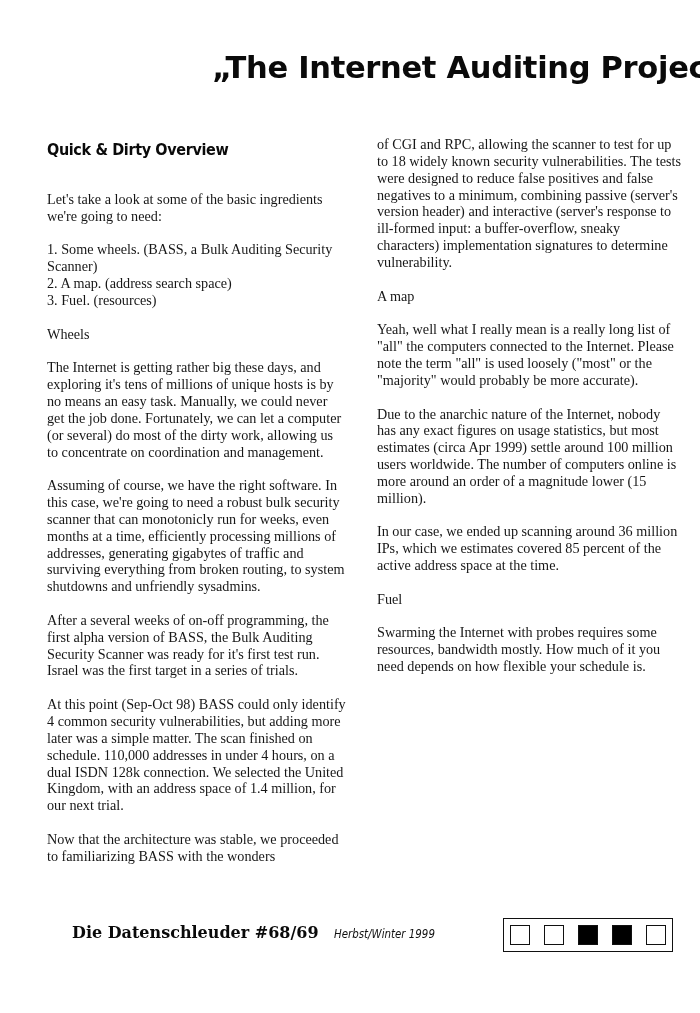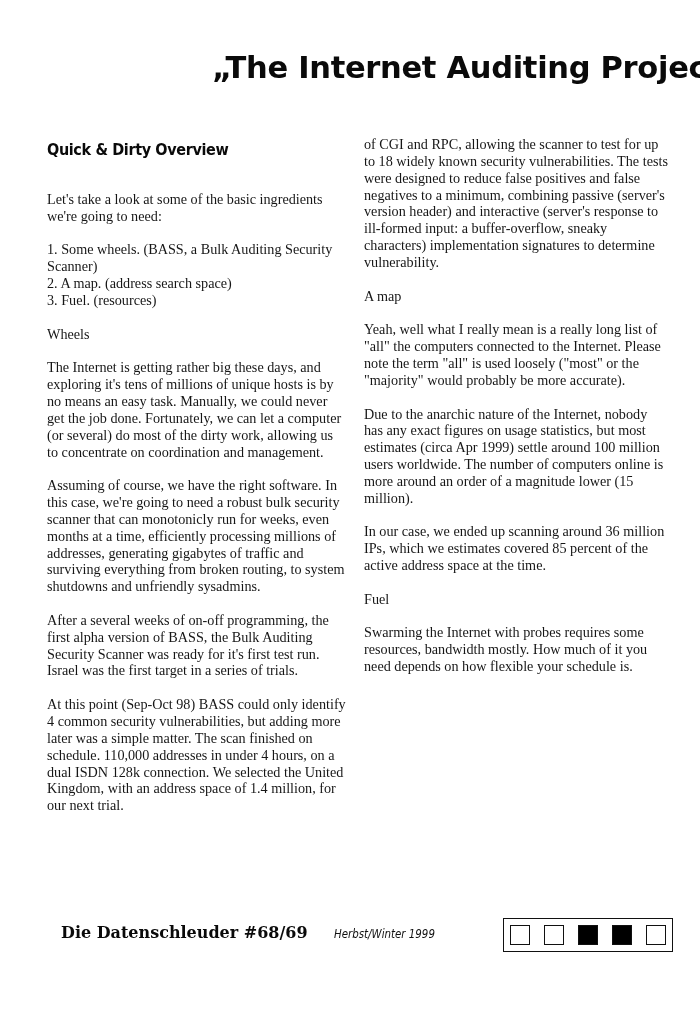--- a/index.html
+++ b/index.html
@@ -5,29 +5,29 @@
   html, body { margin: 0; padding: 0; background: #ffffff; }
   body { width: 700px; height: 1013px; position: relative; overflow: hidden; color: #111; }
   .title {
     position: absolute; left: 212px; top: 50px; width: 470px;
     font-family: "DejaVu Sans", sans-serif; font-weight: bold; font-size: 30.5px;
     letter-spacing: -0.3px; white-space: nowrap; color: #0a0a0a;
   }
   .col { position: absolute; top: 136px; width: 300px;
     font-family: "Liberation Serif", serif; font-size: 14.2px; line-height: 16.85px; color: #161616; }
   .col-left { left: 47px; }
-  .col-right { left: 364px; width: 305px; }
+  .col-right { left: 377px; width: 305px; }
   .col p { margin: 0 0 16.85px 0; }
   .heading {
     font-family: "DejaVu Sans", sans-serif; font-weight: bold; font-size: 16px;
     letter-spacing: -0.4px; margin: 6px 0 32px 0 !important; transform: scaleX(0.9); transform-origin: left;
     color: #0a0a0a; white-space: nowrap;
   }
   .footer-mag {
-    position: absolute; left: 61px; top: 923px;
+    position: absolute; left: 72px; top: 923px;
     font-family: "DejaVu Serif", serif; font-weight: bold; font-size: 16px; white-space: nowrap; color: #0a0a0a;
   }
   .footer-date {
     position: absolute; left: 334px; top: 926px;
     font-family: "DejaVu Sans", sans-serif; font-style: italic; font-size: 12.5px; white-space: nowrap;
     transform: scaleX(0.82); transform-origin: left; color: #111;
   }
   .boxes {
     position: absolute; left: 503px; top: 918px; width: 170px; height: 34px;
     border: 1.5px solid #111; box-sizing: border-box; display: flex; align-items: center;
@@ -45,20 +45,21 @@
   <p class="heading">Quick &amp; Dirty Overview</p>
   <p>Let's take a look at some of the basic ingredients we're going to need:</p>
   <p>
     <span id="ing">1. Some wheels. (BASS, a Bulk Auditing Security Scanner)<br>2. A map. (address search space)<br>3. Fuel. (resources)</span>
   </p>
   <p>Wheels</p>
   <p>The Internet is getting rather big these days, and exploring it's tens of millions of unique hosts is by no means an easy task. Manually, we could never get the job done. Fortunately, we can let a computer (or several) do most of the dirty work, allowing us to concentrate on coordination and management.</p>
   <p>Assuming of course, we have the right software. In this case, we're going to need a robust bulk security scanner that can monotonicly run for weeks, even months at a time, efficiently processing millions of addresses, generating gigabytes of traffic and surviving everything from broken routing, to system shutdowns and unfriendly sysadmins.</p>
   <p>After a several weeks of on-off programming, the first alpha version of BASS, the Bulk Auditing Security Scanner was ready for it's first test run. Israel was the first target in a series of trials.</p>
   <p>At this point (Sep-Oct 98) BASS could only identify 4 common security vulnerabilities, but adding more later was a simple matter. The scan finished on schedule. 110,000 addresses in under 4 hours, on a dual ISDN 128k connection. We selected the United Kingdom, with an address space of 1.4 million, for our next trial.</p>
+  <p>Now that the architecture was stable, we proceeded to familiarizing BASS with the wonders</p>
 </div>
 
 <div class="col col-right">
   <p>of CGI and RPC, allowing the scanner to test for up to 18 widely known security vulnerabilities. The tests were designed to reduce false positives and false negatives to a minimum, combining passive (server's version header) and interactive (server's response to ill-formed input: a buffer-overflow, sneaky characters) implementation signatures to determine vulnerability.</p>
   <p>A map</p>
   <p>Yeah, well what I really mean is a really long list of "all" the computers connected to the Internet. Please note the term "all" is used loosely ("most" or the "majority" would probably be more accurate).</p>
   <p>Due to the anarchic nature of the Internet, nobody has any exact figures on usage statistics, but most estimates (circa Apr 1999) settle around 100 million users worldwide. The number of computers online is more around an order of a magnitude lower (15 million).</p>
   <p>In our case, we ended up scanning around 36 million IPs, which we estimates covered 85 percent of the active address space at the time.</p>
   <p>Fuel</p>
   <p>Swarming the Internet with probes requires some resources, bandwidth mostly. How much of it you need depends on how flexible your schedule is.</p>

